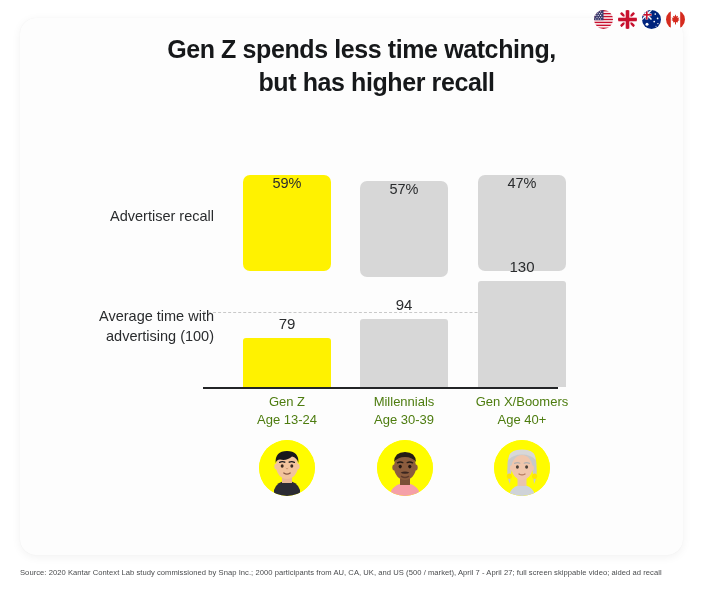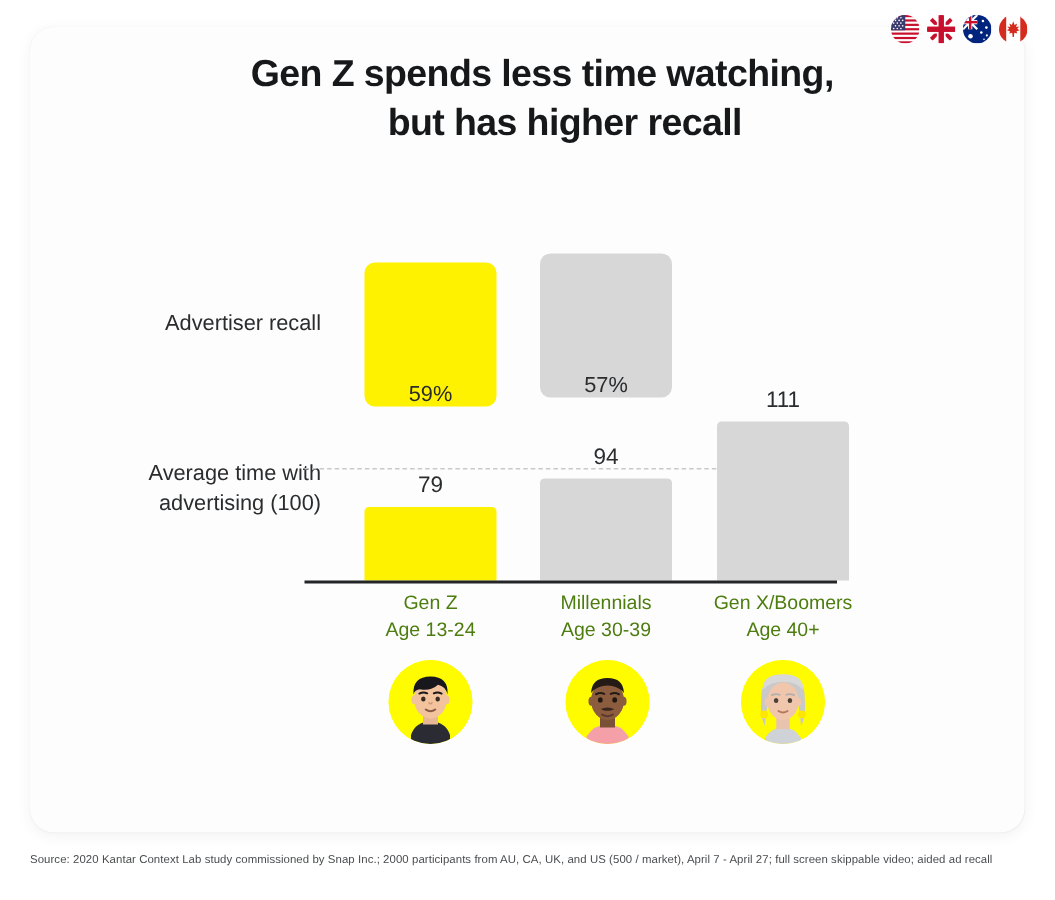--- a/index.html
+++ b/index.html
@@ -76,21 +76,21 @@
     line-height: 1.36;
   }
   #label-recall { left: 40px; width: 174px; top: 207px; }
   #label-time   { left: 40px; width: 174px; top: 307px; }
 
   
   .recall-bar {
     position: absolute;
     border-radius: 7px;
     display: flex;
-    align-items: flex-end;
+    align-items: flex-start;
     justify-content: center;
     font-size: 14.5px;
     color: #2a2c2e;
   }
 
   
   .time-bar {
     position: absolute;
     border-radius: 3px 3px 0 0;
   }
@@ -243,42 +243,45 @@
   <span class="l2">but has higher recall</span>
 </div>
 
 <div id="chart">
 
   <div class="row-label" id="label-recall">Advertiser recall</div>
 
   <div class="recall-bar" style="left:243px; top:175px; width:88px; height:96px; background:#FFF200;">
     <span>59%</span>
   </div>
-  <div class="recall-bar" style="left:360px; top:169px; width:88px; height:96px; background:#D7D7D7;">
+  <div class="recall-bar" style="left:360px; top:181px; width:88px; height:96px; background:#D7D7D7;">
     <span>57%</span>
+  </div>
+  <div class="recall-bar" style="left:478px; top:175px; width:88px; height:96px; background:#D7D7D7;">
+    <span>47%</span>
   </div>
 
   <div class="row-label" id="label-time">
     <span>Average time with advertising (100)</span>
   </div>
 
   <div id="baseline-dotted"></div>
 
   <div class="time-value" style="left:243px; top:315px; width:88px;">
     <span>79</span>
   </div>
   <div class="time-bar" style="left:243px; top:338px; width:88px; height:49px; background:#FFF200;"></div>
 
   <div class="time-value" style="left:360px; top:296px; width:88px;">
     <span>94</span>
   </div>
   <div class="time-bar" style="left:360px; top:319px; width:88px; height:68px; background:#D7D7D7;"></div>
 
   <div class="time-value" style="left:478px; top:258px; width:88px;">
-    <span>111</span>
+    <span>130</span>
   </div>
   <div class="time-bar" style="left:478px; top:281px; width:88px; height:106px; background:#D7D7D7;"></div>
 
   <div id="axis-line"></div>
 
   <div class="cohort-label" style="left:233px; width:108px;">
     <span>Gen Z</span>
     <span class="sub">Age 13-24</span>
   </div>
   <div class="cohort-label" style="left:350px; width:108px;">

